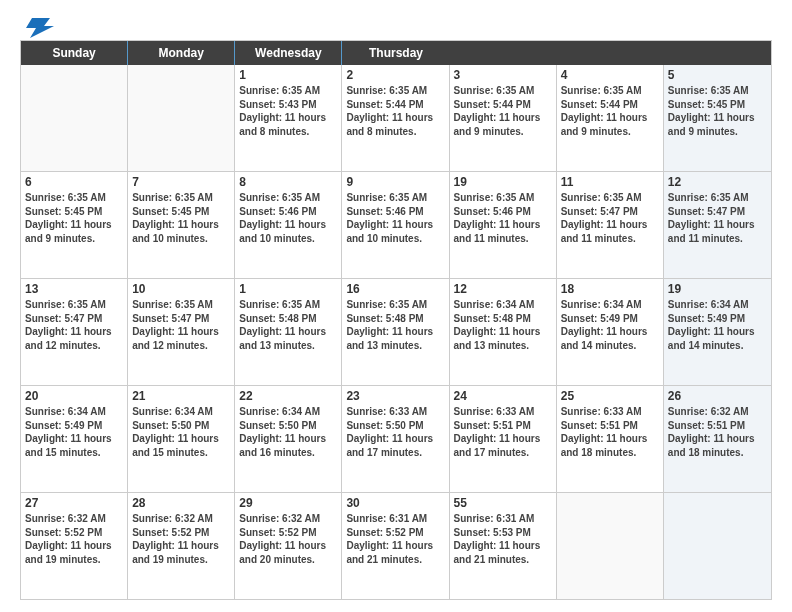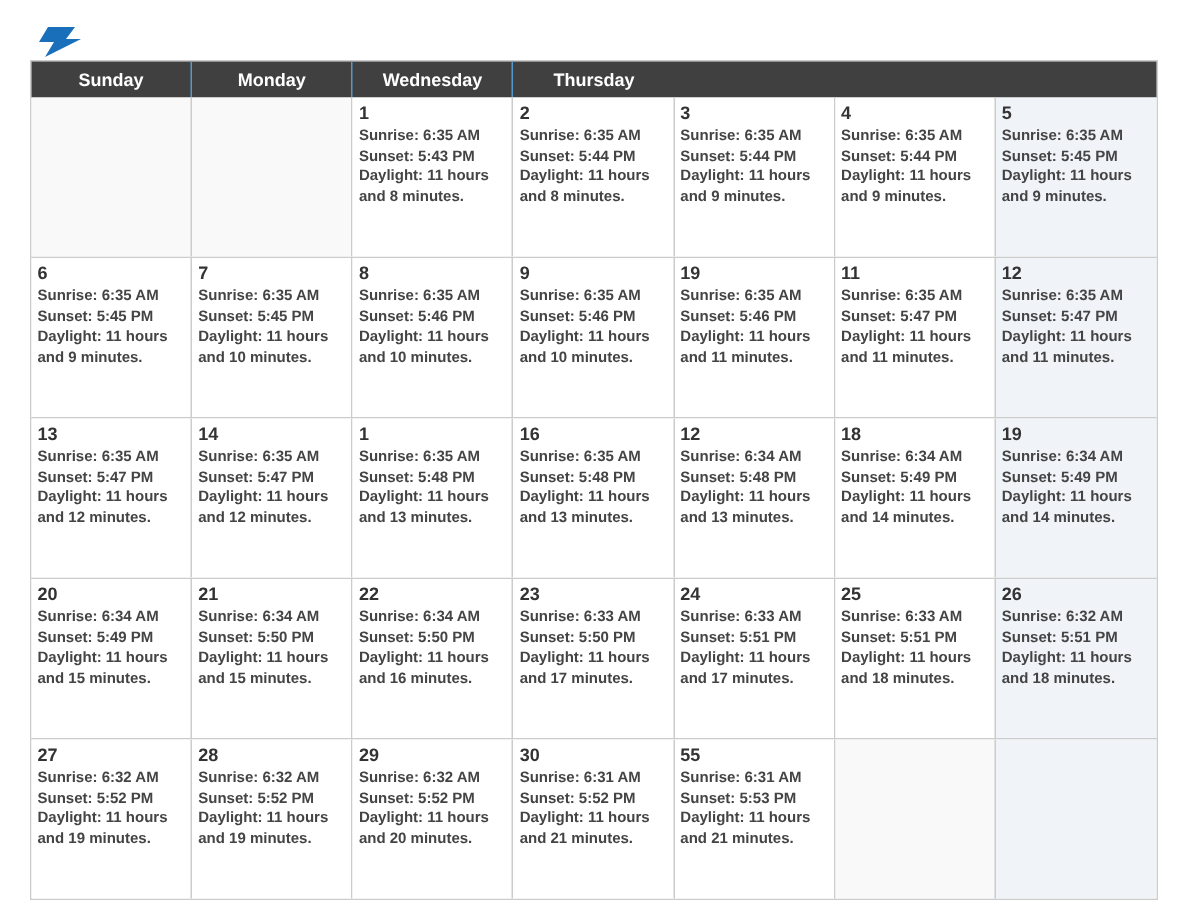--- a/index.html
+++ b/index.html
@@ -205,21 +205,21 @@
           </div>
         </div>
         <div class="cal-week">
           <div class="cal-cell">
             <div class="day-num">13</div>
             <div class="cell-text" style="white-space: pre-line;">Sunrise: 6:35 AM
 Sunset: 5:47 PM
 Daylight: 11 hours and 12 minutes.</div>
           </div>
           <div class="cal-cell">
-            <div class="day-num">14</div>
+            <div class="day-num">10</div>
             <div class="cell-text" style="white-space: pre-line;">Sunrise: 6:35 AM
 Sunset: 5:47 PM
 Daylight: 11 hours and 12 minutes.</div>
           </div>
           <div class="cal-cell">
             <div class="day-num">1</div>
             <div class="cell-text" style="white-space: pre-line;">Sunrise: 6:35 AM
 Sunset: 5:48 PM
 Daylight: 11 hours and 13 minutes.</div>
           </div>

